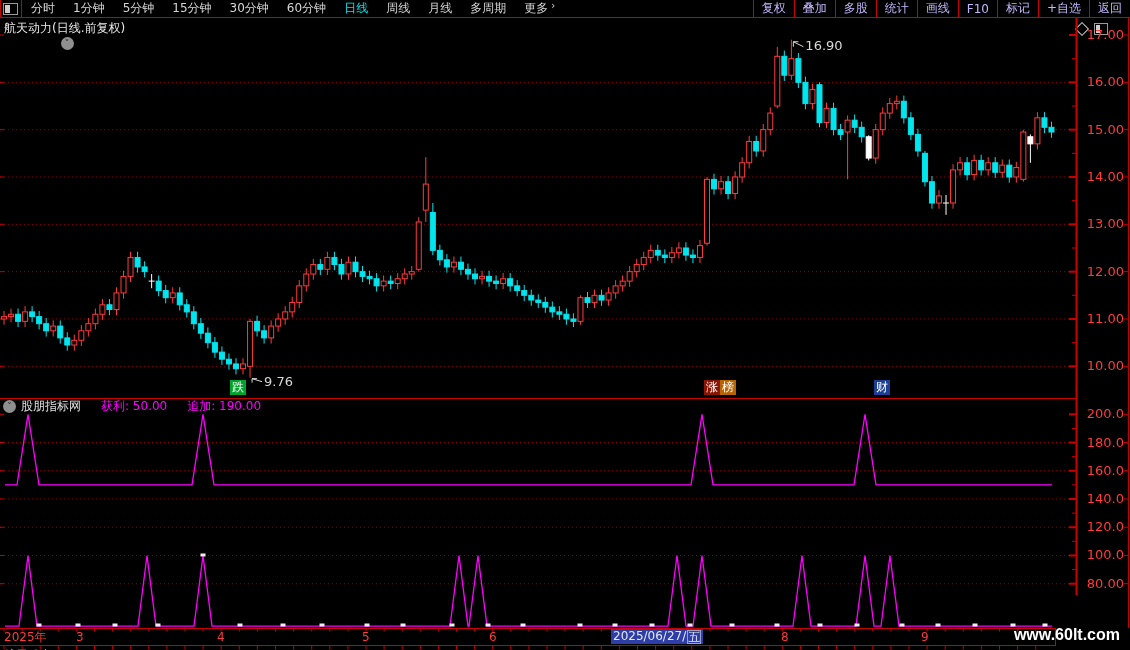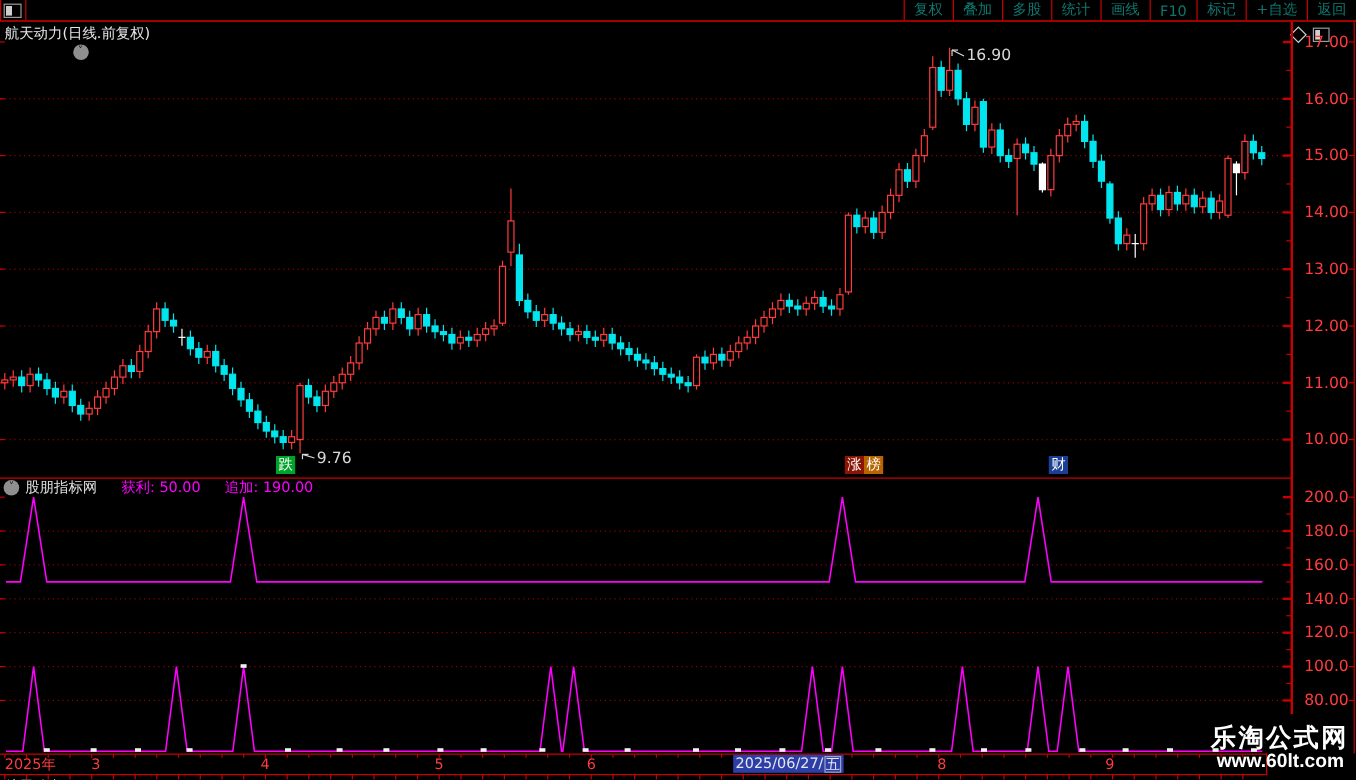--- a/index.html
+++ b/index.html
@@ -7,21 +7,21 @@
           font-family:"DejaVu Sans","Liberation Sans",sans-serif;}
   
   #toolbar{position:absolute;left:0;top:0;width:1130px;height:17px;border-bottom:1px solid #c80000;
            display:flex;align-items:center;font-size:12px;color:#d6d6d6;white-space:nowrap;}
   #toolbar .win-icon{width:13px;height:10px;border:1px solid #9a9a9a;margin:0 3px 0 3px;position:relative;background:#000;}
   #toolbar .win-icon::before{content:"";position:absolute;left:1px;top:1px;bottom:1px;width:5px;background:#cfcfcf;}
   .vsep{width:1px;height:17px;background:#c80000;}
   .tb-item{padding:0 9px;cursor:default;}
   .tb-item.active{color:#00e5ee;}
   .tb-chev{font-size:10px;color:#d6d6d6;margin-left:-6px;}
-  #tb-right{margin-left:auto;display:flex;align-items:center;height:17px;color:#0f766e;}
+  #tb-right{margin-left:auto;display:flex;align-items:center;height:17px;color:#c4b5fd;}
   .tb-btn{padding:0 8px;}
   
   #title-row{position:absolute;left:4px;top:20px;height:15px;display:flex;align-items:center;font-size:12px;color:#e8e8e8;flex-direction:column;}
   .circle-chev{width:13px;height:13px;border-radius:50%;background:#8f8f8f;color:#1a1a1a;font-size:9px;line-height:13px;
                text-align:center;margin-left:5px;}
   #corner-icons{position:absolute;right:22px;top:23px;display:flex;align-items:center;gap:7px;}
   .diamond{width:8px;height:8px;border:1px solid #cfcfcf;transform:rotate(45deg);}
   .mini-win{width:12px;height:10px;border:1px solid #9a9a9a;position:relative;background:#000;}
   .mini-win::before{content:"";position:absolute;left:1px;top:1px;bottom:1px;width:4px;background:#cfcfcf;}
   
@@ -43,20 +43,34 @@
   svg{position:absolute;left:0;top:0;}
 </style>
 </head>
 <body>
 
 <div id="screen">
 
   <div id="toolbar">
     <div class="win-icon"></div>
     <div class="vsep"></div>
+    <div id="tb-left" style="display: flex;">
+        <span class="tb-item">分时</span>
+        <span class="tb-item">1分钟</span>
+        <span class="tb-item">5分钟</span>
+        <span class="tb-item">15分钟</span>
+        <span class="tb-item">30分钟</span>
+        <span class="tb-item">60分钟</span>
+        <span class="tb-item active">日线</span>
+        <span class="tb-item">周线</span>
+        <span class="tb-item">月线</span>
+        <span class="tb-item">多周期</span>
+        <span class="tb-item">更多</span>
+        <span class="tb-chev">›</span>
+      </div>
     <div id="tb-right">
         <span class="vsep"></span>
         <span class="tb-btn">复权</span>
         <span class="vsep"></span>
         <span class="tb-btn">叠加</span>
         <span class="vsep"></span>
         <span class="tb-btn">多股</span>
         <span class="vsep"></span>
         <span class="tb-btn">统计</span>
         <span class="vsep"></span>
@@ -656,16 +670,15 @@
       <div class="date-label" style="left: 362px;">5</div>
       <div class="date-label" style="left: 489px;">6</div>
       <div class="date-label" style="left: 781px;">8</div>
       <div class="date-label" style="left: 921px;">9</div>
     </div>
   <div id="date-highlight" style="left: 611px;">
     <span>2025/06/27/</span>
     <span class="boxed">五</span>
   </div>
 
-  <div id="wm1">乐淘公式网</div>
   <div id="wm2">www.60lt.com</div>
   <div id="bottom-clip">航天动力</div>
 </div>
 
 </body></html>

